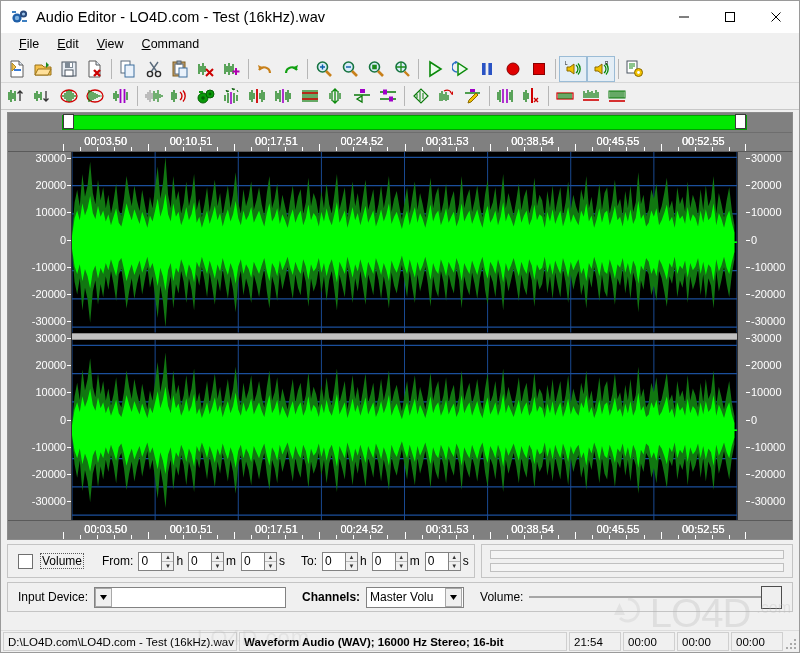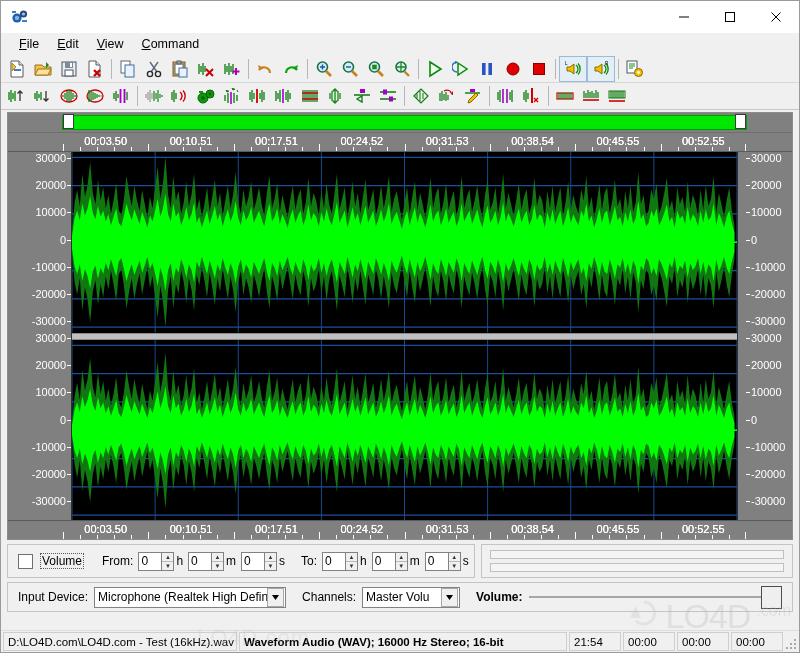--- a/index.html
+++ b/index.html
@@ -199,21 +199,21 @@
   .sb.t{flex:0 0 52px;justify-content:flex-start;}
   .grip{width:16px;flex:0 0 16px;position:relative;}
   .grip i{position:absolute;background:#a9a9a9;width:2px;height:2px;}
 
   
   .wm{
     position:absolute;pointer-events:none;
     right:8px;bottom:16px;opacity:0.30;
     display:flex;align-items:center;gap:6px;
   }
-  .wm .wmtxt{font-size:34px;color:#b5b5b5;letter-spacing:-1px;font-family:"Liberation Sans",sans-serif;margin-top:12px;}
+  .wm .wmtxt{font-size:40px;color:#b5b5b5;letter-spacing:-1px;font-family:"Liberation Sans",sans-serif;margin-top:12px;}
   .wm .wmsmall{font-size:16px;color:#bcbcbc;}
   .wm2{
     position:absolute;pointer-events:none;left:196px;bottom:1px;opacity:0.22;
     font-size:22px;color:#b9b9b9;letter-spacing:1px;
   }
 </style>
 </head>
 <body>
 
 <div class="app">
@@ -222,20 +222,21 @@
     <div class="title-icon">
       <svg width="20" height="20" viewBox="0 0 20 20">
         <circle cx="7" cy="11" r="4.6" fill="#1f5fa8"></circle>
         <circle cx="7" cy="11" r="2.2" fill="#7fb2e0"></circle>
         <circle cx="13.5" cy="7" r="3.6" fill="#29497a"></circle>
         <circle cx="13.5" cy="7" r="1.6" fill="#9cc2e8"></circle>
         <rect x="2" y="4" width="4" height="2" fill="#3d7fc1"></rect>
         <rect x="12" y="13" width="5" height="2" fill="#3d7fc1"></rect>
       </svg>
     </div>
+    <div class="title-text">Audio Editor  -  LO4D.com - Test (16kHz).wav</div>
     <div class="wincontrols">
       <div class="wc">
         <svg width="12" height="12" viewBox="0 0 12 12">
             <line x1="1" y1="6" x2="11" y2="6" stroke="#000" stroke-width="1"></line>
           </svg>
       </div>
       <div class="wc">
         <svg width="12" height="12" viewBox="0 0 12 12">
             <rect x="1.5" y="1.5" width="9" height="9" fill="none" stroke="#000" stroke-width="1"></rect>
           </svg>
@@ -939,37 +940,36 @@
     <div class="group grp-meters">
       <div class="meter"></div>
       <div class="meter"></div>
     </div>
   </div>
 
   <div class="devrow">
     <div class="group grp-dev">
       <span class="lbl">Input Device:</span>
       <span class="combo" style="width:192px;margin-left:6px;">
-        <span class="cval">Microphone (Realtek High Defin</span>
         <span class="carrow">
           <svg width="7" height="5" viewBox="0 0 7 5">
               <path d="M0 0h7L3.5 5z" fill="#000"></path>
             </svg>
         </span>
       </span>
-      <span class="lbl" style="margin-left:16px;">Channels:</span>
+      <span class="lbl" style="margin-left:16px;font-weight:bold;">Channels:</span>
       <span class="combo" style="width:98px;margin-left:6px;">
         <span class="cval">Master Volu</span>
         <span class="carrow">
           <svg width="7" height="5" viewBox="0 0 7 5">
               <path d="M0 0h7L3.5 5z" fill="#000"></path>
             </svg>
         </span>
       </span>
-      <span class="lbl" style="margin-left:16px;font-weight:bold;">Volume:</span>
+      <span class="lbl" style="margin-left:16px;">Volume:</span>
       <span class="slider">
         <span class="strack"></span>
         <span class="sthumb"></span>
       </span>
     </div>
   </div>
 
   <div class="statusbar">
     <div class="sb path">D:\LO4D.com\LO4D.com - Test (16kHz).wav</div>
     <div class="sb fmt">Waveform Audio (WAV); 16000 Hz Stereo; 16-bit</div>

